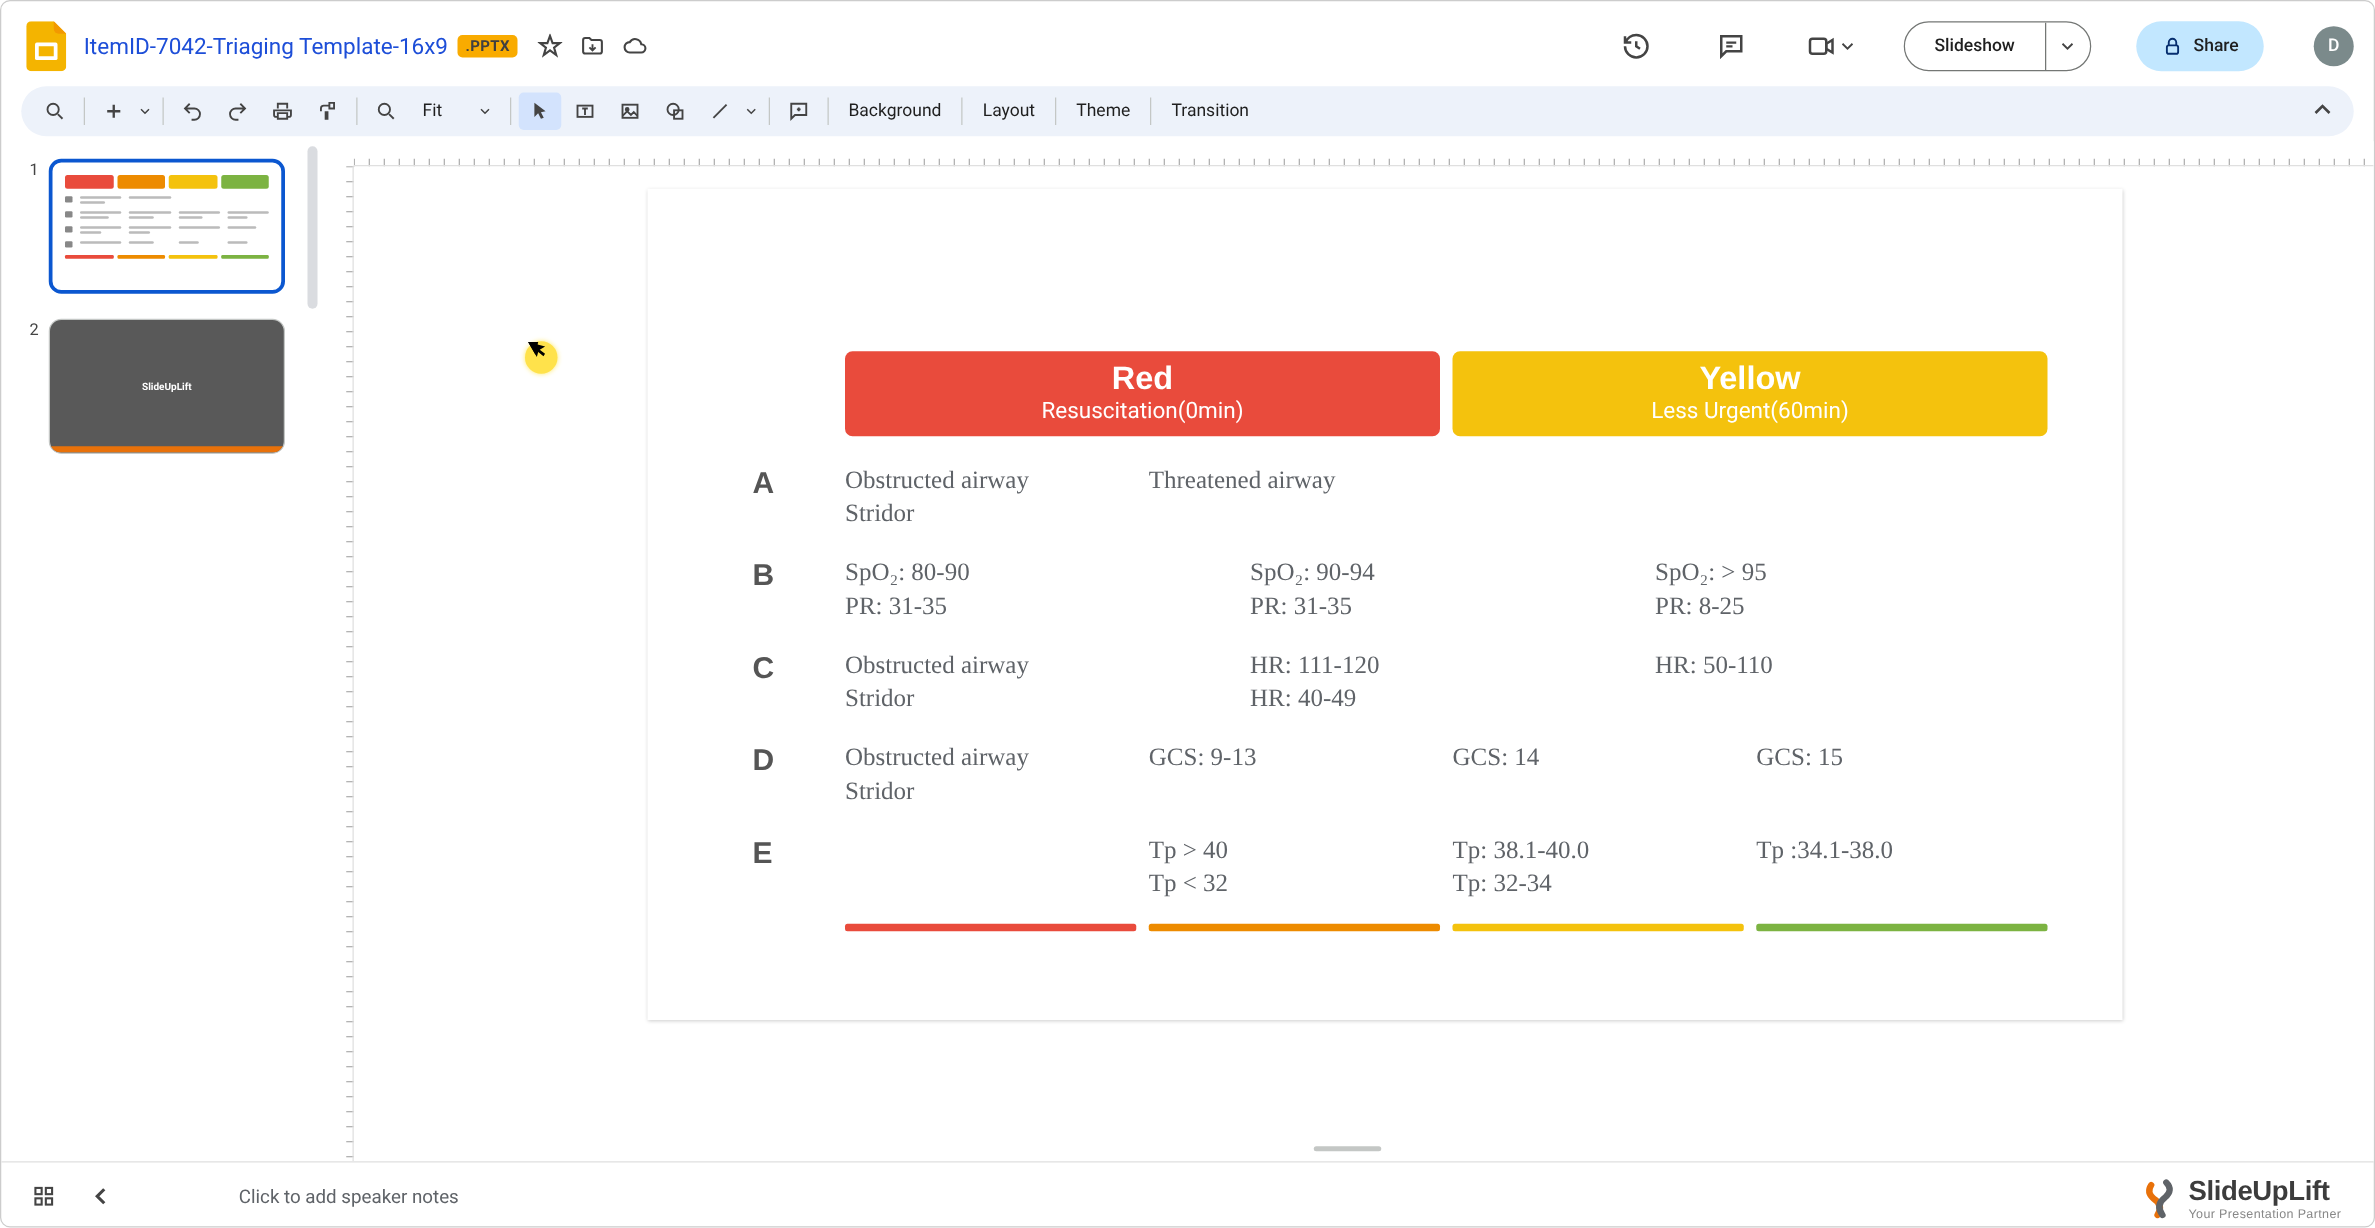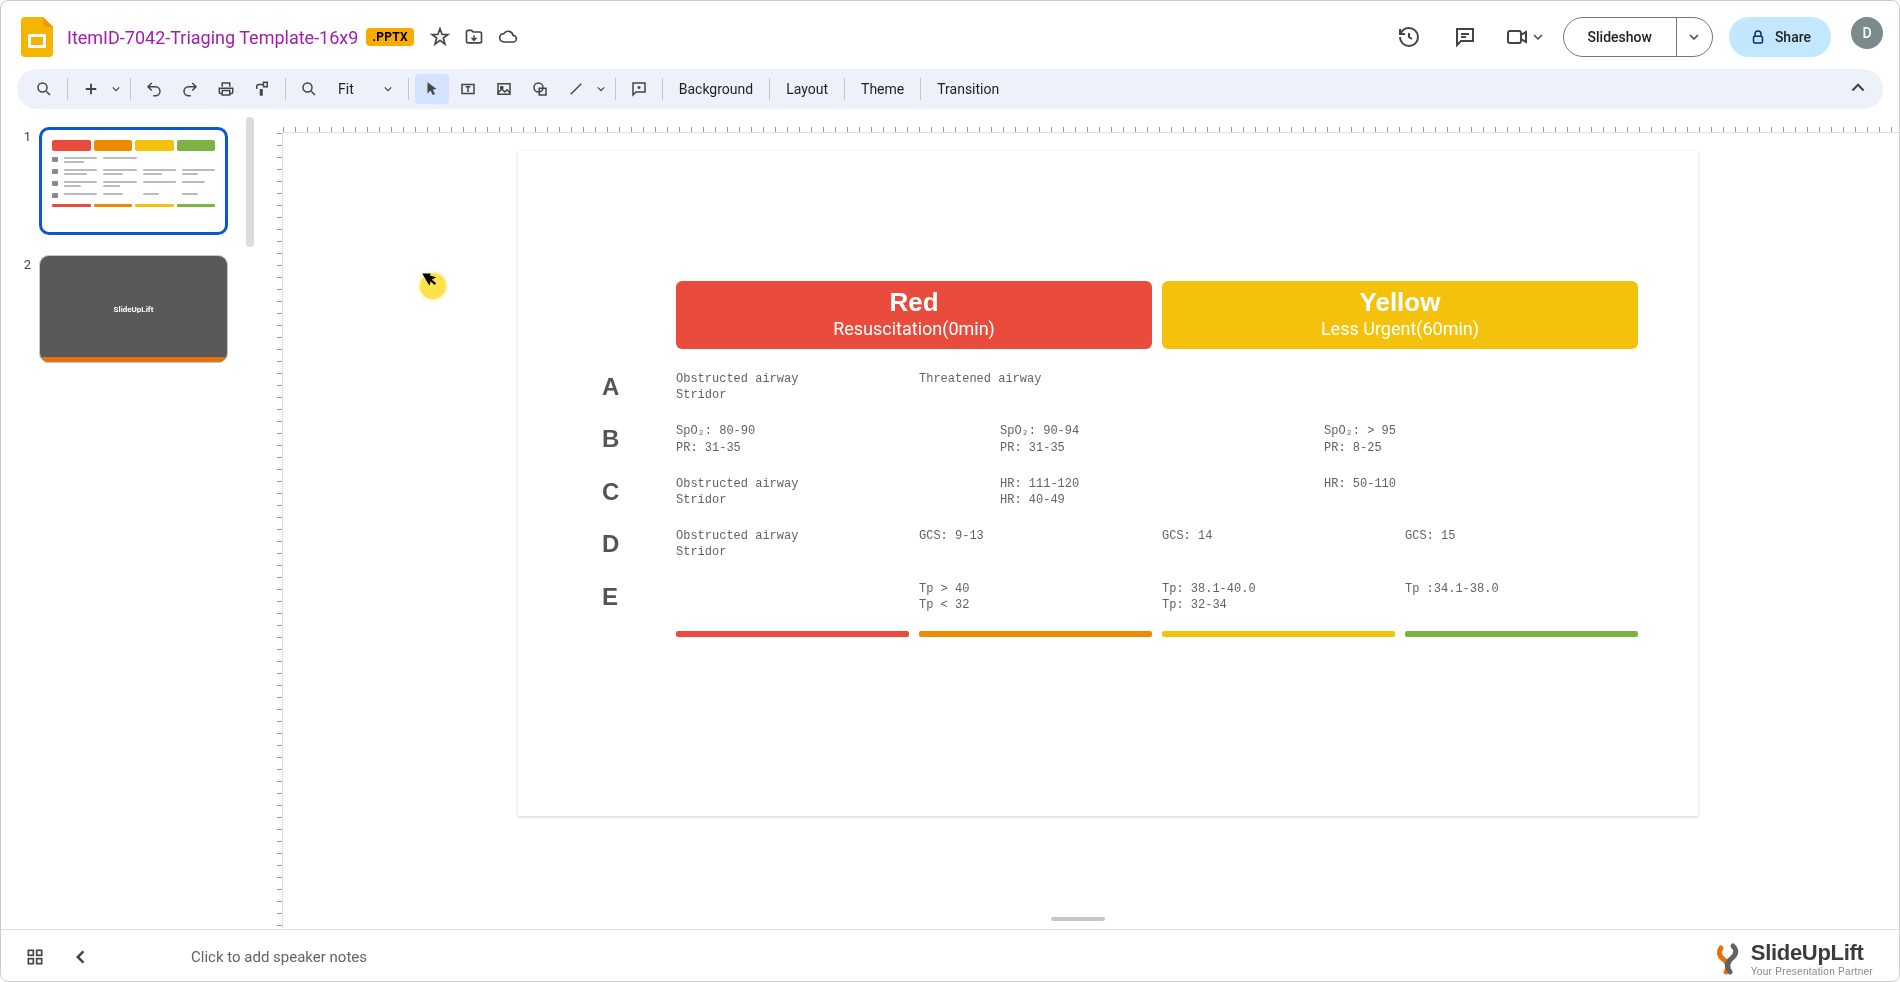--- a/index.html
+++ b/index.html
@@ -3,26 +3,26 @@
 <meta charset="utf-8">
 <style>
 * { box-sizing: border-box; margin: 0; padding: 0; }
 body { font-family: "Google Sans", Roboto, Arial, sans-serif; background: #fff; color: #1f1f1f; font-size: 14px; width: 1900px; height: 982px; overflow: hidden; border: 1px solid #ccc; border-radius: 8px; }
 
 
 .header { display: flex; align-items: center; padding: 8px 16px 0 16px; height: 64px; }
 .logo { width: 40px; height: 40px; display: flex; align-items: center; justify-content: center; margin-right: 10px; }
 .title-area { flex: 1; }
 .title-row { display: flex; align-items: center; gap: 8px; }
-.doc-title { font-size: 18px; color: #a21caf; font-weight: 400; }
-.pptx-badge { background: #f9ab00; color: #000000; font-size: 12px; font-weight: 700; padding: 2px 6px; border-radius: 4px; letter-spacing: .3px; }
+.doc-title { font-size: 18px; color: #1d4ed8; font-weight: 400; }
+.pptx-badge { background: #f9ab00; color: #404040; font-size: 12px; font-weight: 700; padding: 2px 6px; border-radius: 4px; letter-spacing: .3px; }
 .title-icons { display: flex; gap: 14px; margin-left: 8px; color: #444; }
 .menu-bar { display: flex; gap: 4px; margin-top: 2px; }
 .menu-item { padding: 4px 9px; font-size: 14px; color: #1f1f1f; border-radius: 4px; cursor: pointer; }
-.header-right { display: flex; gap: 16px; }
+.header-right { display: flex; align-items: center; gap: 36px; }
 .hbtn { width: 40px; height: 40px; display: flex; align-items: center; justify-content: center; color: #444; cursor: pointer; border-radius: 20px; }
 .record-btn { display: flex; align-items: center; gap: 4px; padding: 0 4px; height: 40px; color: #444; cursor: pointer; }
 .slideshow-btn { display: flex; align-items: center; border: 1px solid #747775; border-radius: 20px; height: 40px; overflow: hidden; cursor: pointer; }
 .slideshow-main { padding: 0 24px; font-size: 14px; font-weight: 500; color: #1f1f1f; display: flex; align-items: center; height: 100%; }
 .slideshow-drop { border-left: 1px solid #747775; width: 36px; height: 100%; display: flex; align-items: center; justify-content: center; }
 .share-btn { background: #c2e7ff; border-radius: 40px; height: 40px; padding: 0 20px; display: flex; align-items: center; gap: 8px; font-weight: 500; cursor: pointer; }
 .avatar { width: 32px; height: 32px; border-radius: 50%; background: #7b8a8b; color: #fff; display: flex; align-items: center; justify-content: center; font-weight: 500; margin-left: 4px; }
 
 
 .toolbar { margin: 4px 16px; background: #edf2fa; border-radius: 24px; height: 40px; display: flex; align-items: center; padding: 0 10px; gap: 2px; }
@@ -70,21 +70,21 @@
 .th-title { font-size: 26px; font-weight: 800; font-family: Arial, sans-serif; line-height: 1; }
 .th-sub { font-size: 18px; margin-top: 3px; }
 .c-red { background: #e94b3c; }
 .c-orange { background: #ed8b00; }
 .c-yellow { background: #f4c20d; }
 .c-green { background: #7cb342; }
 
 .triage-body { margin-top: 22px; display: flex; flex-direction: column; gap: 20px; }
 .trow { display: flex; gap: 10px; align-items: flex-start; }
 .trow-label { width: 88px; font-size: 24px; font-weight: 700; color: #555; padding-left: 24px; font-family: Arial, sans-serif; padding-top: 2px; }
-.tcell { flex: 1; font-size: 12px; color: #5f6368; line-height: 1.35; font-family: Liberation Mono, monospace; }
+.tcell { flex: 1; font-size: 20px; color: #5f6368; line-height: 1.35; font-family: Liberation Serif, serif; }
 .tcell div { white-space: nowrap; }
 
 .triage-foot { display: flex; gap: 10px; margin-left: 98px; margin-top: 18px; }
 .tfbar { flex: 1; height: 6px; border-radius: 2px; }
 
 .cursor-dot { position: absolute; top: 160px; left: 163px; width: 26px; height: 26px; background: #ffe24b; border-radius: 50%; box-shadow: 0 0 4px rgba(255,220,0,.6); }
 .cursor-arrow { position: absolute; top: 158px; left: 168px; width: 0; height: 0; border-left: 7px solid #000; border-top: 4px solid transparent; border-bottom: 8px solid transparent; transform: rotate(-30deg); }
 .cursor-arrow::after { content: ''; position: absolute; left: -7px; top: -3px; width: 0; height: 0; border-left: 6px solid #fff; border-top: 3px solid transparent; border-bottom: 6px solid transparent; display: none; }
 
 .canvas-drag { position: absolute; bottom: 8px; left: 50%; transform: translateX(-50%); width: 54px; height: 4px; background: #c4c7c5; border-radius: 2px; }

